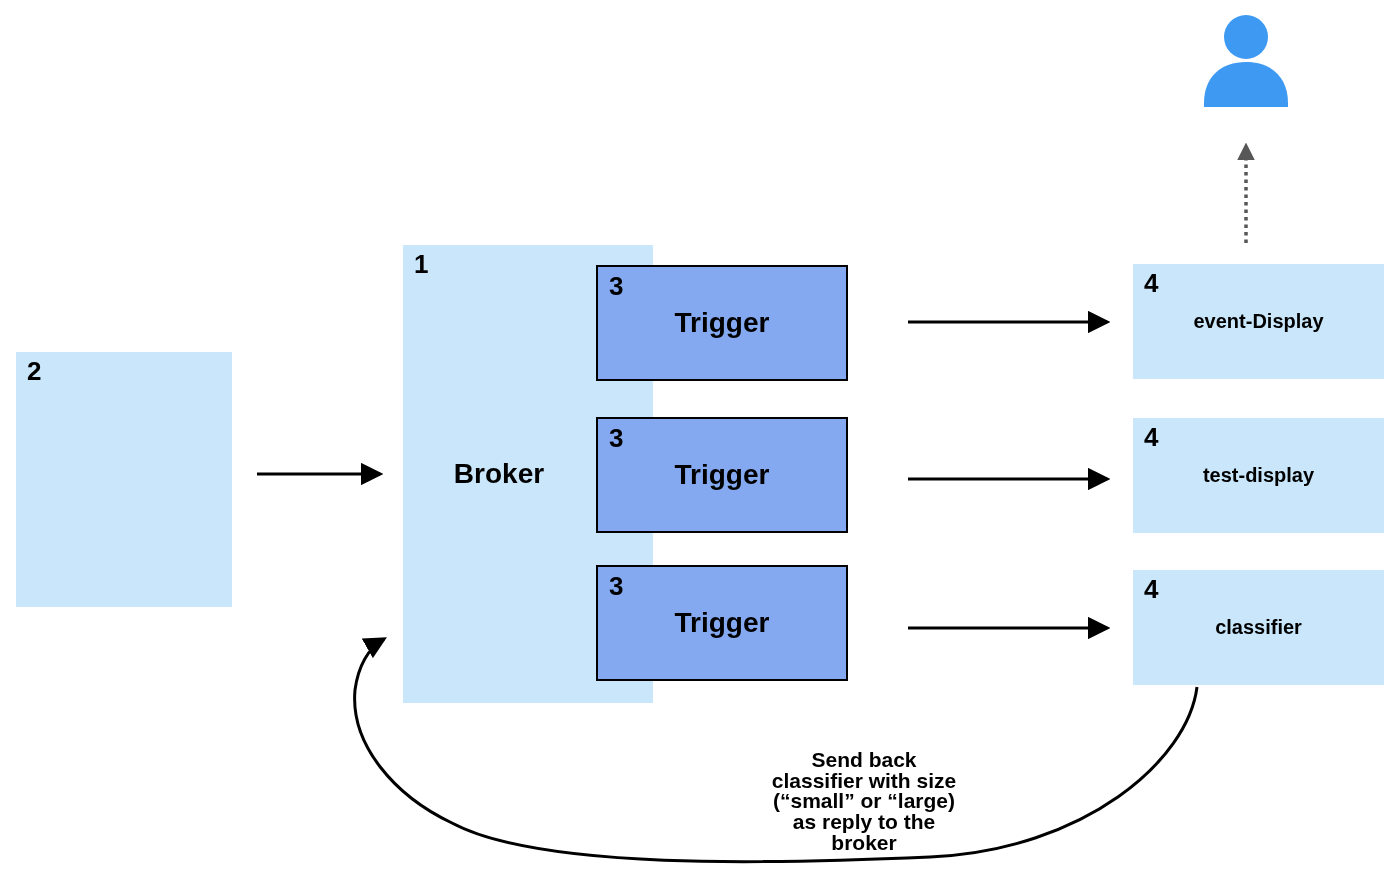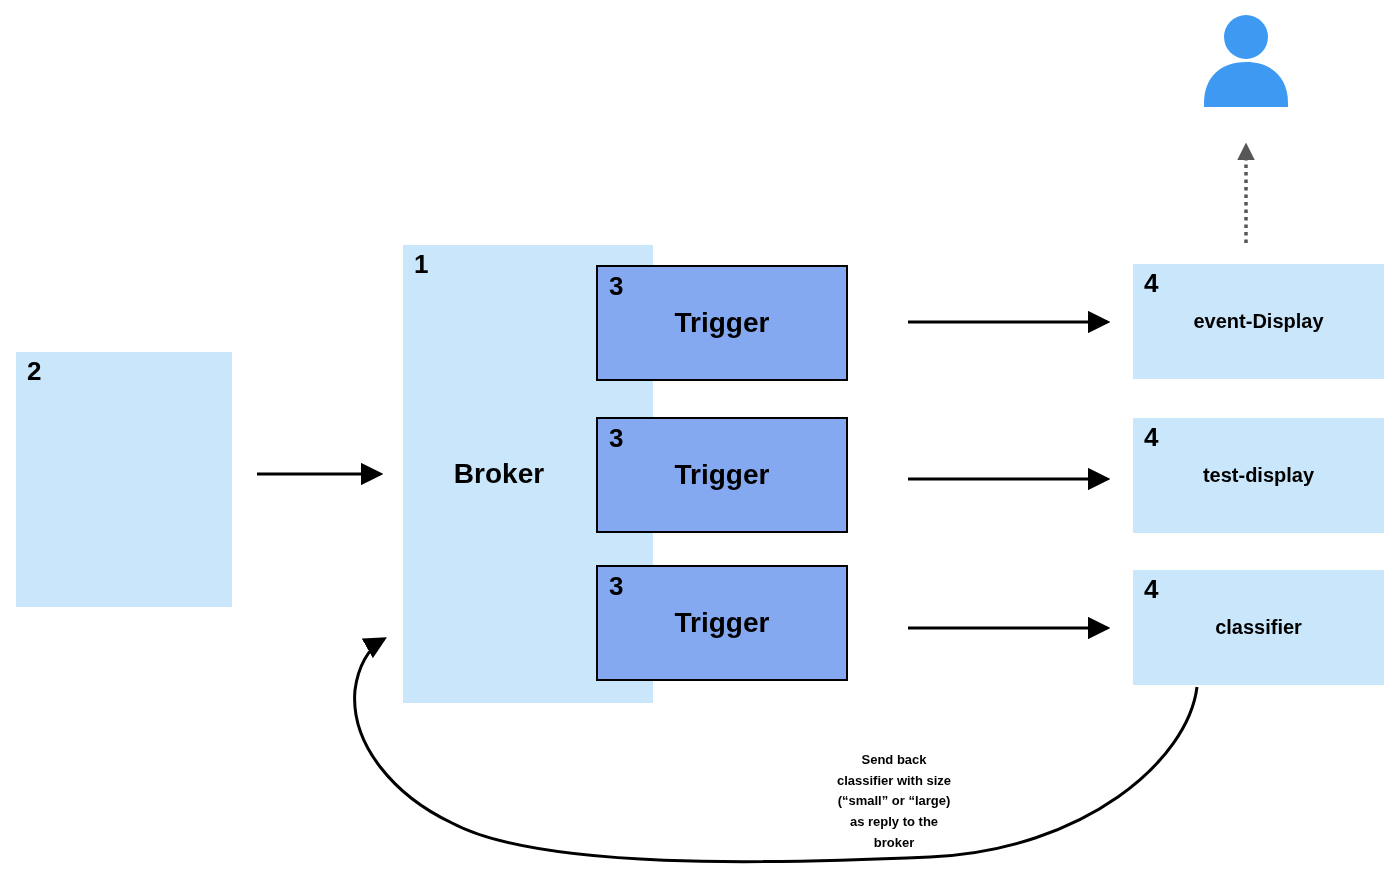--- a/index.html
+++ b/index.html
@@ -28,22 +28,22 @@
   .broker{left:403px;top:245px;width:250px;height:458px;}
   .broker-label{
     position:absolute;left:0;top:0;width:192px;height:100%;
     display:flex;align-items:center;justify-content:center;
   }
   .trigger-box{left:596px;width:252px;height:116px;}
   .t1{top:265px;} .t2{top:417px;} .t3{top:565px;}
   .service-box{left:1133px;width:251px;height:115px;}
   .s1{top:264px;} .s2{top:418px;} .s3{top:570px;}
   .annotation{
-    position:absolute;left:786px;top:750px;width:216px;
-    text-align:center;font-size:13px;font-weight:700;
+    position:absolute;left:756px;top:750px;width:216px;
+    text-align:center;font-size:21px;font-weight:700;
     line-height:20.7px;white-space:pre-line;
   }
   .arrow{stroke:#000;stroke-width:3;fill:none;}
   .dotted{stroke:#575757;stroke-width:3.5;stroke-dasharray:3.5 4;fill:none;}
 </style>
 </head>
 <body>
 
 <div class="canvas">
 

